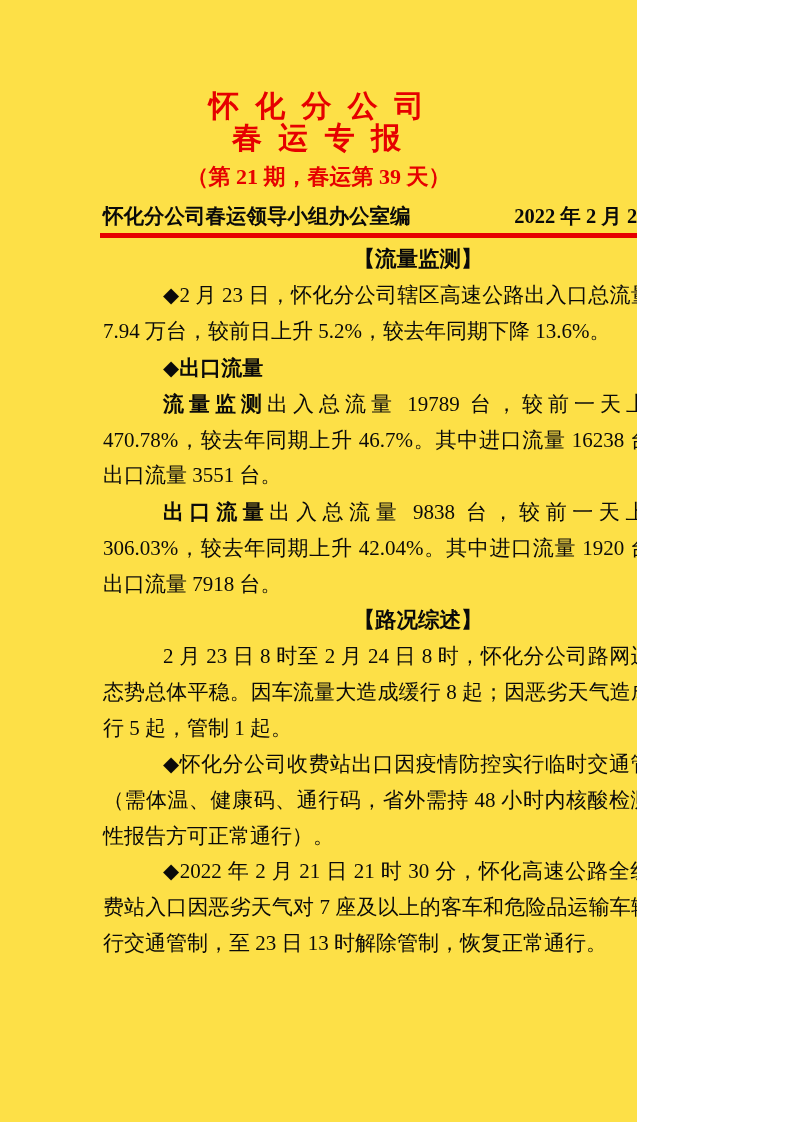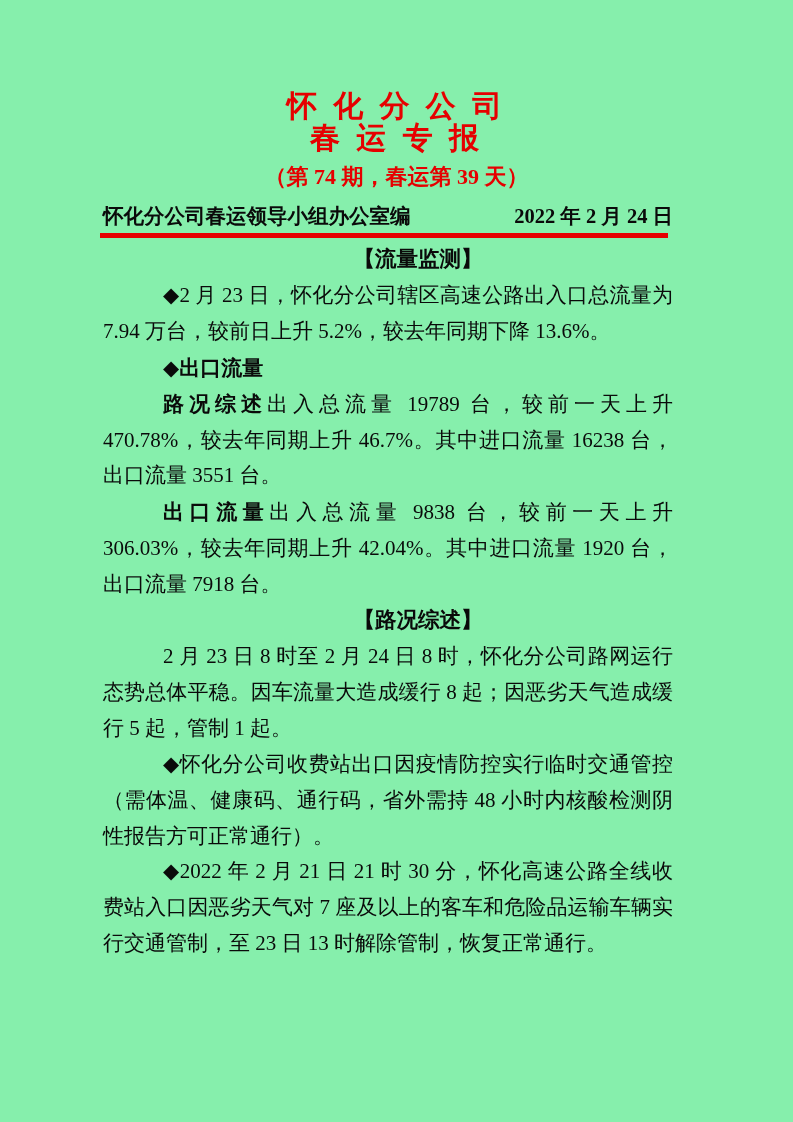--- a/index.html
+++ b/index.html
@@ -2,23 +2,23 @@
 <html><head>
 <meta charset="utf-8">
 <style>
   html, body {
     margin: 0;
     padding: 0;
     background: #ffffff;
   }
   .page {
     position: relative;
-    width: 793px;
+    width: 637px;
     height: 1122px;
-    background: #86efac;
+    background: #fde047;
     overflow: hidden;
     font-family: "Liberation Serif", "DejaVu Serif", serif;
     color: #0a0a0a;
   }
   .header {
     text-align: center;
   }
   .title-line1 {
     margin-top: 90px;
     font-family: "Liberation Sans", "DejaVu Sans", sans-serif;
@@ -92,35 +92,35 @@
   }
 </style>
 </head>
 <body>
 
 <div class="page">
 
   <div class="header">
     <div class="title-line1">怀 化 分 公 司</div>
     <div class="title-line2">春 运 专 报</div>
-    <div class="issue-line">（第 74 期，春运第 39 天）</div>
+    <div class="issue-line">（第 21 期，春运第 39 天）</div>
   </div>
 
   <div class="masthead">
     <span class="editor">怀化分公司春运领导小组办公室编</span>
     <span class="date">2022 年 2 月 24 日</span>
   </div>
 
   <div class="rule"></div>
 
   <div class="content">
     <p class="section">【流量监测】</p>
     <p>◆2 月 23 日，怀化分公司辖区高速公路出入口总流量为 7.94 万台，较前日上升 5.2%，较去年同期下降 13.6%。</p>
     <p class="subhead">◆出口流量</p>
-    <p><span class="lead">路况综述</span><span>出入总流量 19789 台，较前一天上升 470.78%，较去年同期上升 46.7%。其中进口流量 16238 台，出口流量 3551 台。</span></p>
+    <p><span class="lead">流量监测</span><span>出入总流量 19789 台，较前一天上升 470.78%，较去年同期上升 46.7%。其中进口流量 16238 台，出口流量 3551 台。</span></p>
     <p><span class="lead">出口流量</span><span>出入总流量 9838 台，较前一天上升 306.03%，较去年同期上升 42.04%。其中进口流量 1920 台，出口流量 7918 台。</span></p>
     <p class="section">【路况综述】</p>
     <p>2 月 23 日 8 时至 2 月 24 日 8 时，怀化分公司路网运行态势总体平稳。因车流量大造成缓行 8 起；因恶劣天气造成缓行 5 起，管制 1 起。</p>
     <p>◆怀化分公司收费站出口因疫情防控实行临时交通管控（需体温、健康码、通行码，省外需持 48 小时内核酸检测阴性报告方可正常通行）。</p>
     <p>◆2022 年 2 月 21 日 21 时 30 分，怀化高速公路全线收费站入口因恶劣天气对 7 座及以上的客车和危险品运输车辆实行交通管制，至 23 日 13 时解除管制，恢复正常通行。</p>
   </div>
 
 </div>
 
 </body></html>

